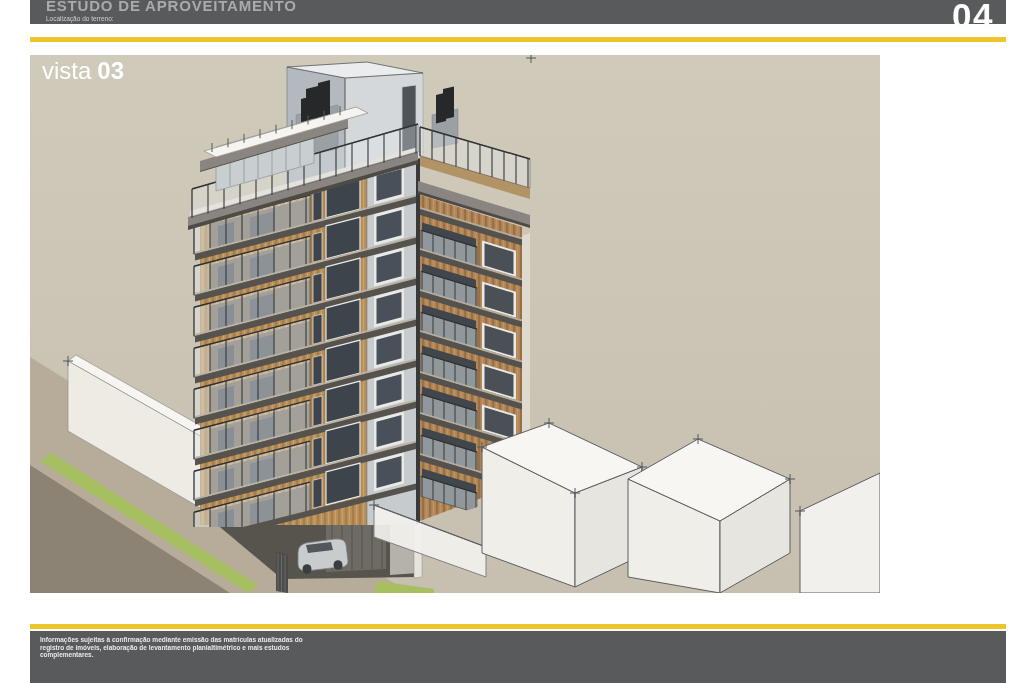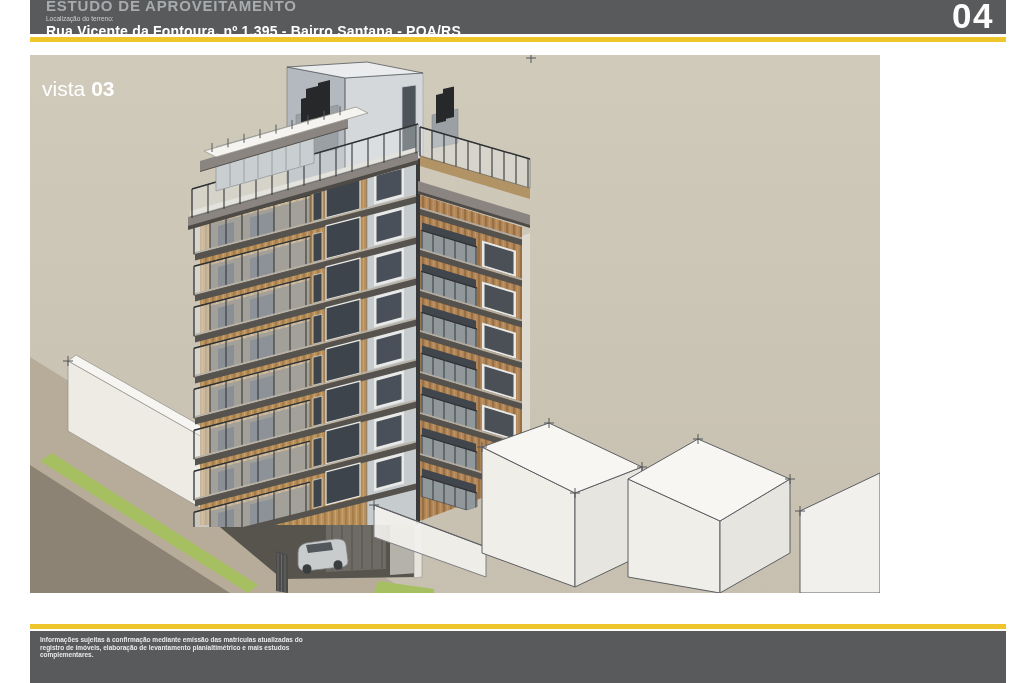--- a/index.html
+++ b/index.html
@@ -1,30 +1,30 @@
 <!DOCTYPE html>
 <html><head>
 <meta charset="utf-8">
 <style>
   html,body{margin:0;padding:0;}
   body{width:1024px;height:683px;position:relative;background:#ffffff;
        font-family:"Liberation Sans",sans-serif;overflow:hidden;}
-  .header{position:absolute;left:30px;top:0;width:976px;height:34px;background:#595a5c;}
+  .header{position:absolute;left:30px;top:0;width:976px;height:24px;background:#595a5c;}
   .title{position:absolute;left:16px;top:-3px;font-size:15px;font-weight:bold;
          letter-spacing:.8px;color:#a8abad;white-space:nowrap;}
   .loc-label{position:absolute;left:16px;top:15px;font-size:6.5px;color:#cfd0d1;}
   .loc-value{position:absolute;left:16px;top:22.5px;font-size:14px;font-weight:bold;
              color:#ffffff;letter-spacing:.2px;white-space:nowrap;}
   .page-num{position:absolute;right:12px;top:-4px;font-size:35px;font-weight:bold;
             color:#fdfdfd;letter-spacing:1.5px;}
   .rule{position:absolute;left:30px;width:976px;height:5px;background:#eec62c;}
   .rule-top{top:37px;}
   .rule-bottom{top:624px;}
   .viewport{position:absolute;left:30px;top:55px;width:850px;height:538px;}
-  .view-label{position:absolute;left:12px;top:22px;z-index:2;font-size:21px;color:#ffffff;}
+  .view-label{position:absolute;left:12px;top:2px;z-index:2;font-size:24px;color:#ffffff;}
   .view-label .prefix{font-weight:normal;}
   .view-label .num{font-weight:bold;margin-left:6px;}
   .viewport svg{position:absolute;left:0;top:0;display:block;}
   .footer{position:absolute;left:30px;top:631px;width:976px;height:52px;background:#595a5c;}
   .footer-lines{padding:5px 0 0 10px;font-size:6.5px;line-height:7.5px;font-weight:bold;
                 color:#e9e9e9;}
 </style>
 </head>
 <body>
 

